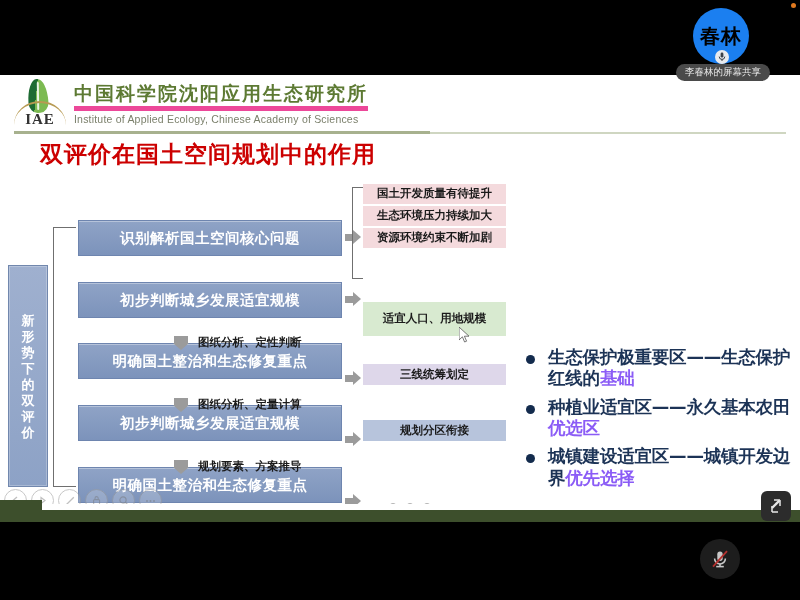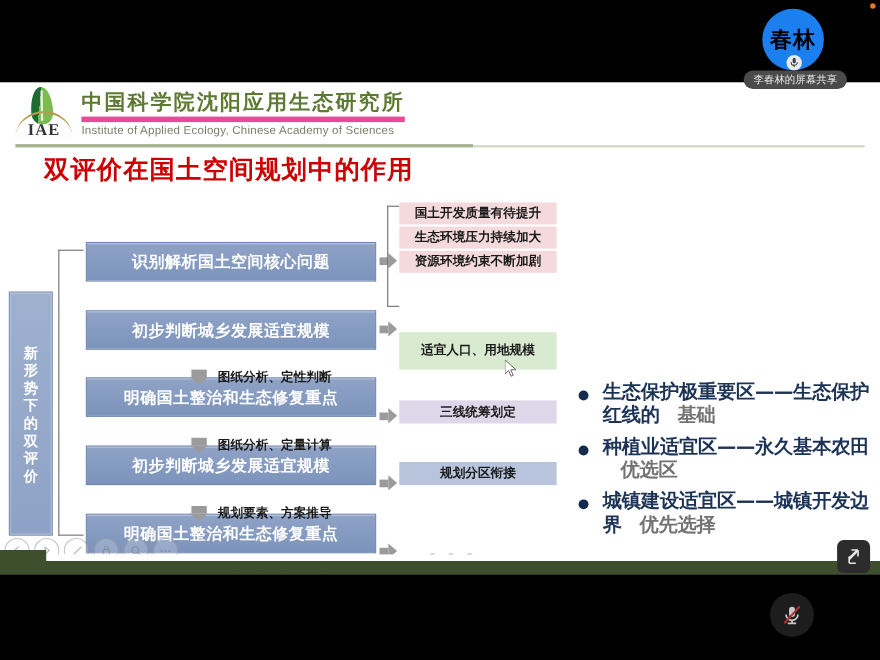--- a/index.html
+++ b/index.html
@@ -173,21 +173,21 @@
   }
   .bullet{
     position:relative;padding-left:24px;margin-bottom:7px;
     font-size:17.5px;font-weight:bold;color:#1c3356;line-height:1.22;
     letter-spacing:-.2px;
   }
   .bullet:before{
     content:"";position:absolute;left:2px;top:8px;width:9px;height:9px;
     border-radius:50%;background:#132b4d;
   }
-  .em{color:#737373;margin-left:16px;}
+  .em{color:#8b5cf6;}
 
   
   .mini-toolbar{
     position:absolute;left:4px;top:414px;display:flex;gap:4px;align-items:center;
     opacity:.55;
   }
   .mini-btn{
     width:21px;height:21px;border-radius:50%;border:1.3px solid #9a9a9a;
     background:rgba(255,255,255,.35);
     display:flex;align-items:center;justify-content:center;

